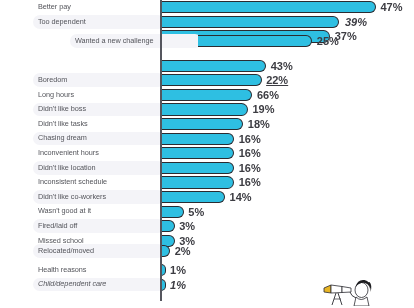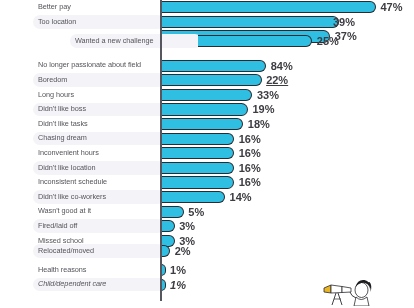--- a/index.html
+++ b/index.html
@@ -94,63 +94,62 @@
       <div class="row odd" style="top: 0px;">
         <div class="row-stripe"></div>
         <div class="row-label">Better pay</div>
         <div class="bar-wrap">
           <div class="bar" style="width: 215px;"></div>
           <div class="bar-val" style="left: 219.5px;">47%</div>
         </div>
       </div>
       <div class="row even" style="top: 14.6px;">
         <div class="row-stripe"></div>
-        <div class="row-label">Too location</div>
+        <div class="row-label">Too dependent</div>
         <div class="bar-wrap">
           <div class="bar" style="width: 178.404px;"></div>
-          <div class="bar-val" style="left: 172px;">39%</div>
+          <div class="bar-val" style="left: 184px; font-style: italic;">39%</div>
         </div>
       </div>
       <div class="row odd" style="top: 29.2px;">
         <div class="row-stripe"></div>
         <div class="bar-wrap">
           <div class="bar" style="width: 169.255px;"></div>
           <div class="bar-val" style="left: 173.755px;">37%</div>
         </div>
       </div>
       <div class="row even" style="top: 34px; margin-left: 37px;">
         <div class="row-stripe"></div>
         <div class="row-label">Wanted a new challenge</div>
         <div class="bar-wrap">
           <div class="bar" style="width: 114.362px;"></div>
           <div class="bar-val" style="left: 118.862px;">25%</div>
         </div>
       </div>
       <div class="row odd" style="top: 58.4px;">
         <div class="row-stripe"></div>
-        <div class="row-label">No longer passionate about field</div>
         <div class="bar-wrap">
           <div class="bar" style="width: 105.213px;"></div>
-          <div class="bar-val" style="left: 109.713px;">84%</div>
+          <div class="bar-val" style="left: 109.713px;">43%</div>
         </div>
       </div>
       <div class="row even" style="top: 73px;">
         <div class="row-stripe"></div>
         <div class="row-label">Boredom</div>
         <div class="bar-wrap">
           <div class="bar" style="width: 100.638px;"></div>
           <div class="bar-val" style="left: 105.138px; text-decoration: underline;">22%</div>
         </div>
       </div>
       <div class="row odd" style="top: 87.6px;">
         <div class="row-stripe"></div>
         <div class="row-label">Long hours</div>
         <div class="bar-wrap">
           <div class="bar" style="width: 91.4894px;"></div>
-          <div class="bar-val" style="left: 95.9894px;">33%</div>
+          <div class="bar-val" style="left: 95.9894px;">66%</div>
         </div>
       </div>
       <div class="row even" style="top: 102.2px;">
         <div class="row-stripe"></div>
         <div class="row-label">Didn't like boss</div>
         <div class="bar-wrap">
           <div class="bar" style="width: 86.9149px;"></div>
           <div class="bar-val" style="left: 91.4149px;">19%</div>
         </div>
       </div>

